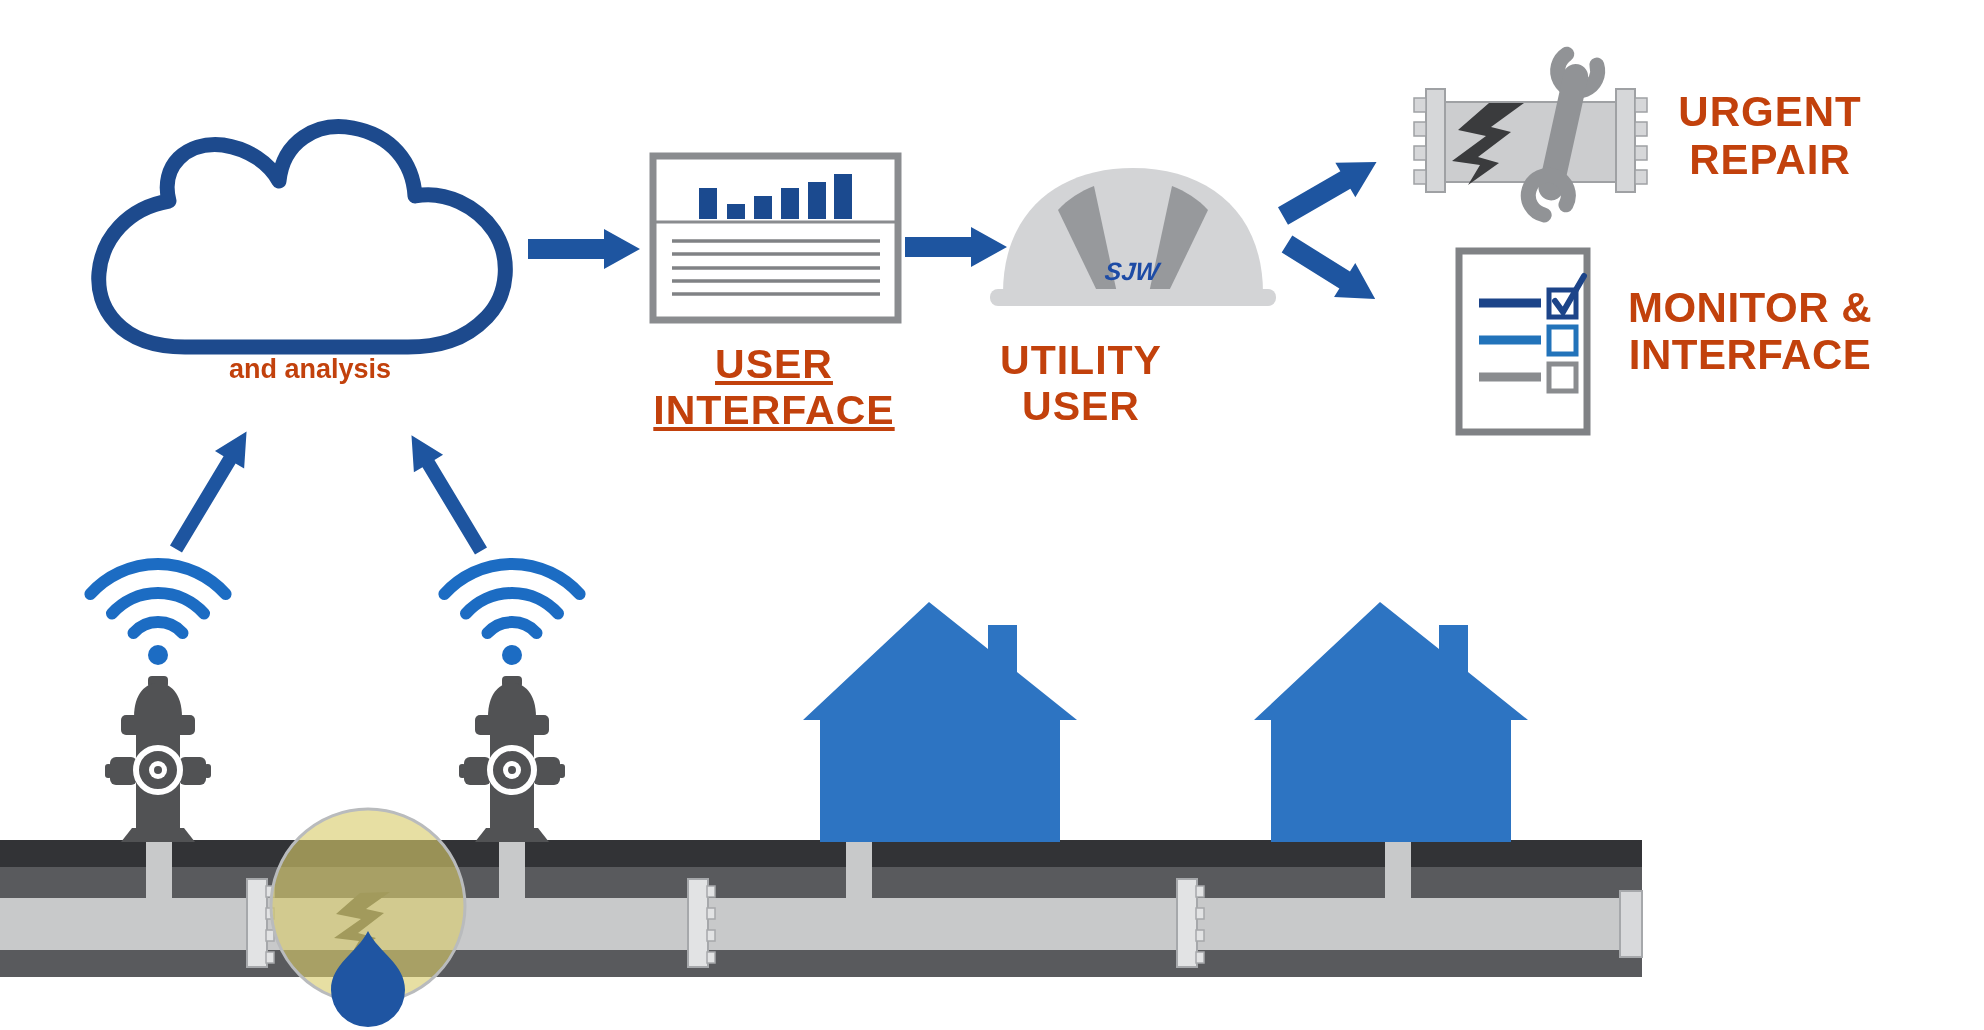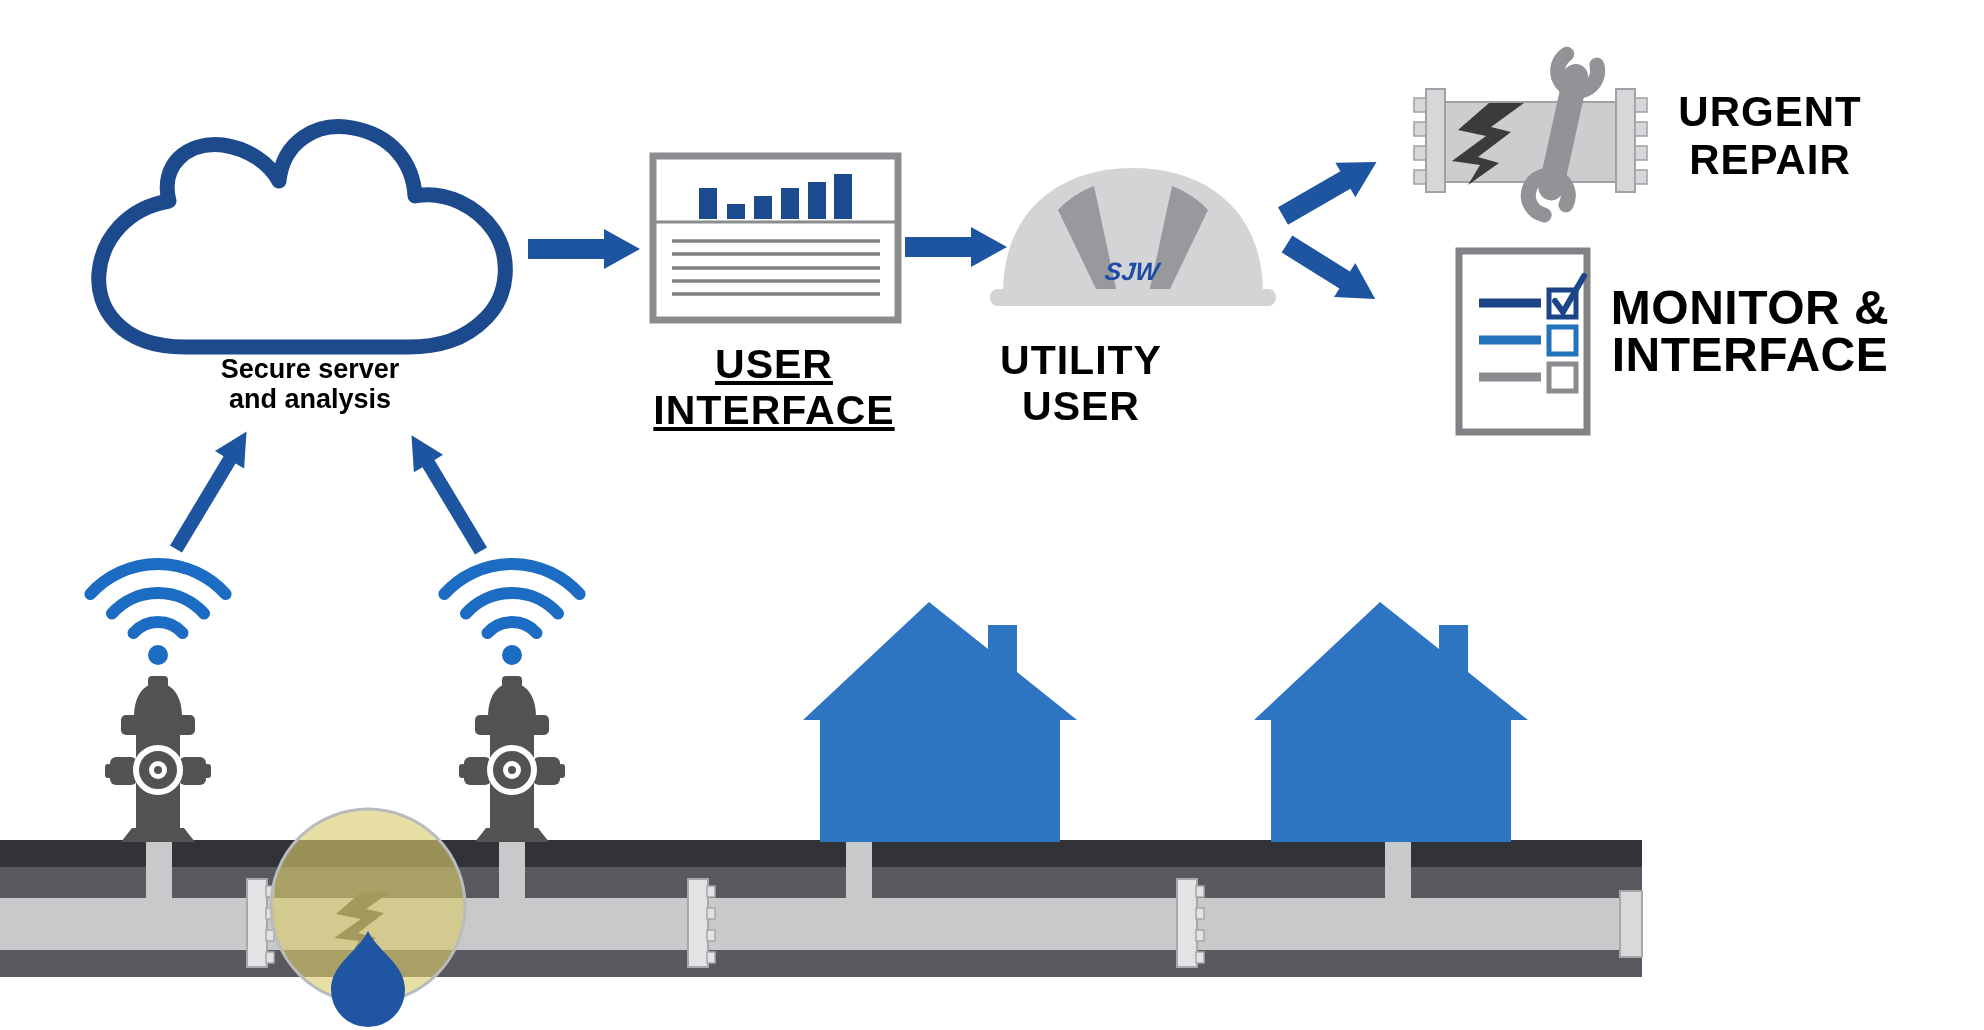--- a/index.html
+++ b/index.html
@@ -1,28 +1,28 @@
 <!DOCTYPE html>
 <html><head>
 <meta charset="utf-8">
 <style>
   html,body{margin:0;padding:0;background:#fff;}
   .canvas{
     position:relative;width:1984px;height:1030px;background:#ffffff;overflow:hidden;
     font-family:"Liberation Sans","DejaVu Sans",sans-serif;
   }
   .art{position:absolute;left:0;top:0;}
-  .lbl{position:absolute;color:#000000;font-weight:bold;text-align:center;}
+  .lbl{position:absolute;color:#c2410c;font-weight:bold;text-align:center;}
   .lbl .line{white-space:nowrap;}
   .cloud-title{left:132px;top:246px;width:360px;font-size:45px;letter-spacing:1px;}
   .cloud-sub{left:135px;top:354px;width:350px;font-size:27px;line-height:30px;}
   .ui-label{left:628px;top:341px;width:292px;font-size:41px;line-height:46px;letter-spacing:1px;text-decoration:underline;}
   .staff-label{left:933px;top:337px;width:296px;font-size:41px;line-height:46px;letter-spacing:1px;}
   .repair-label{left:1642px;top:88px;width:256px;font-size:42px;line-height:48px;letter-spacing:1px;}
-  .monitor-label{left:1602px;top:284px;width:296px;font-size:48px;line-height:47px;letter-spacing:0.5px;}
+  .monitor-label{left:1602px;top:284px;width:296px;font-size:42px;line-height:47px;letter-spacing:0.5px;}
   .helmet-logo{left:1092px;top:257px;width:80px;font-size:25px;font-weight:900;font-style:italic;
     color:#1d4ba5;text-align:center;transform:skewX(-6deg);}
 </style>
 </head>
 <body>
 
 <div class="canvas">
 
   <svg class="art" width="1984" height="1030" viewBox="0 0 1984 1030">
 
@@ -217,21 +217,20 @@
       <path d="M 1555,301 L 1563,312 L 1584,276" fill="none" stroke="#1c4489" stroke-width="6" stroke-linecap="round"></path>
       <line x1="1479" y1="340" x2="1541" y2="340" stroke="#2273ba" stroke-width="9"></line>
       <rect x="1549" y="327" width="27" height="27" fill="#ffffff" stroke="#2273ba" stroke-width="5"></rect>
       <line x1="1479" y1="377" x2="1541" y2="377" stroke="#8a8c8f" stroke-width="9"></line>
       <rect x="1549" y="364" width="27" height="27" fill="#ffffff" stroke="#8a8c8f" stroke-width="5"></rect>
     </g>
   </svg>
 
 
   <div class="lbl cloud-sub">
-    <div class="line">Secure server</div>
     <div class="line">and analysis</div>
   </div>
 
   <div class="lbl ui-label">
     <div class="line">USER</div>
     <div class="line">INTERFACE</div>
   </div>
 
   <div class="lbl staff-label">
     <div class="line">UTILITY</div>

